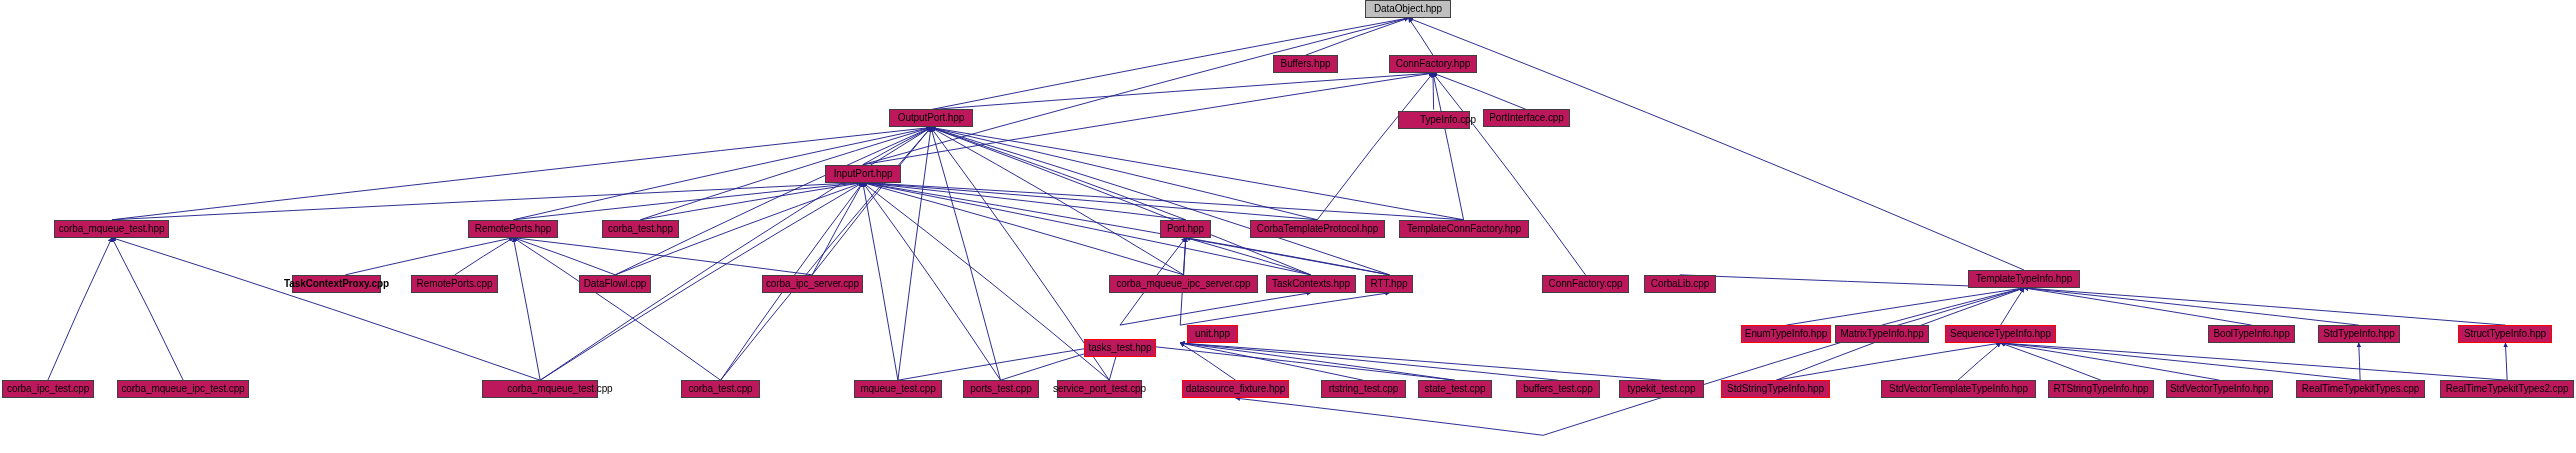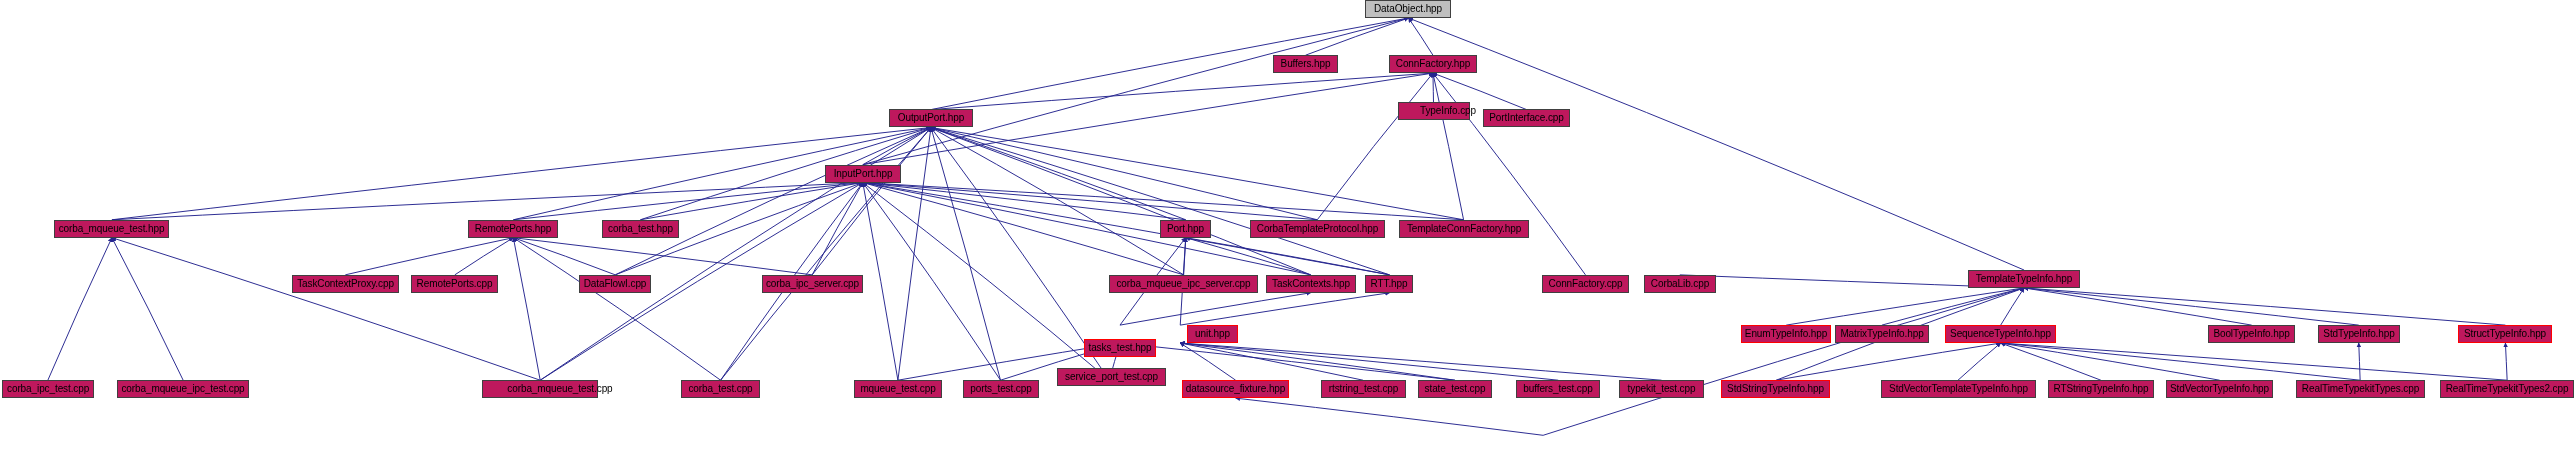--- a/index.html
+++ b/index.html
@@ -143,31 +143,31 @@
       <path d="M3641,552 Q3291.6375,525 2905.5,498" fill="none" stroke="#25258f" stroke-width="1.4" marker-end="url(#ah)"></path>
       <path d="M2579.5,552 Q2734.35,525 2905.5,498" fill="none" stroke="#25258f" stroke-width="1.4" marker-end="url(#ah)"></path>
       <path d="M2241,632 Q2028.9125,605 1794.5,578" fill="none" stroke="#25258f" stroke-width="1.4" marker-end="url(#ah)"></path>
       <path d="M2241,632 Q2572.7875,525 2939.5,418" fill="none" stroke="#25258f" stroke-width="1.4" marker-end="url(#ah)"></path>
       <path d="M3427.5,552 Q3426.55,525 3425.5,498" fill="none" stroke="#25258f" stroke-width="1.4" marker-end="url(#ah)"></path>
       <path d="M3641,552 Q3639.8125,525 3638.5,498" fill="none" stroke="#25258f" stroke-width="1.4" marker-end="url(#ah)"></path>
     </svg>
 <div class="node root" style="left: 1365px; top: 0px; width: 86px;">DataObject.hpp</div>
     <div class="node" style="left: 1273px; top: 55px; width: 65px;">Buffers.hpp</div>
     <div class="node" style="left: 1389px; top: 55px; width: 88px;">ConnFactory.hpp</div>
-    <div class="node" style="left: 1398px; top: 102px; width: 72px; padding-left: 32px;">TypeInfo.cpp</div>
+    <div class="node" style="left: 1398px; top: 111px; width: 72px; padding-left: 32px;">TypeInfo.cpp</div>
     <div class="node" style="left: 1483px; top: 109px; width: 87px;">PortInterface.cpp</div>
     <div class="node" style="left: 889px; top: 109px; width: 84px;">OutputPort.hpp</div>
     <div class="node" style="left: 825px; top: 165px; width: 76px;">InputPort.hpp</div>
     <div class="node" style="left: 54px; top: 220px; width: 115px;">corba_mqueue_test.hpp</div>
     <div class="node" style="left: 468px; top: 220px; width: 90px;">RemotePorts.hpp</div>
     <div class="node" style="left: 602px; top: 220px; width: 77px;">corba_test.hpp</div>
     <div class="node" style="left: 1160px; top: 220px; width: 51px;">Port.hpp</div>
     <div class="node" style="left: 1250px; top: 220px; width: 135px;">CorbaTemplateProtocol.hpp</div>
     <div class="node" style="left: 1399px; top: 220px; width: 130px;">TemplateConnFactory.hpp</div>
-    <div class="node" style="left: 292px; top: 275px; width: 107px;">TaskContextProxy.cpp</div>
+    <div class="node" style="left: 292px; top: 275px; width: 89px; font-weight: bold;">TaskContextProxy.cpp</div>
     <div class="node" style="left: 411px; top: 275px; width: 87px;">RemotePorts.cpp</div>
     <div class="node" style="left: 579px; top: 275px; width: 72px;">DataFlowI.cpp</div>
     <div class="node" style="left: 762px; top: 275px; width: 101px;">corba_ipc_server.cpp</div>
     <div class="node" style="left: 1109px; top: 275px; width: 149px;">corba_mqueue_ipc_server.cpp</div>
     <div class="node" style="left: 1266px; top: 275px; width: 90px;">TaskContexts.hpp</div>
     <div class="node" style="left: 1365px; top: 275px; width: 48px;">RTT.hpp</div>
     <div class="node" style="left: 1542px; top: 275px; width: 87px;">ConnFactory.cpp</div>
     <div class="node" style="left: 1644px; top: 275px; width: 72px;">CorbaLib.cpp</div>
     <div class="node" style="left: 1968px; top: 270px; width: 112px;">TemplateTypeInfo.hpp</div>
     <div class="node red" style="left: 1084px; top: 339px; width: 72px;">tasks_test.hpp</div>
@@ -177,21 +177,21 @@
     <div class="node red" style="left: 1945px; top: 325px; width: 111px;">SequenceTypeInfo.hpp</div>
     <div class="node" style="left: 2208px; top: 325px; width: 87px;">BoolTypeInfo.hpp</div>
     <div class="node" style="left: 2318px; top: 325px; width: 82px;">StdTypeInfo.hpp</div>
     <div class="node red" style="left: 2458px; top: 325px; width: 94px;">StructTypeInfo.hpp</div>
     <div class="node" style="left: 2.1px; top: 380px; width: 92px;">corba_ipc_test.cpp</div>
     <div class="node" style="left: 117px; top: 380px; width: 132px;">corba_mqueue_ipc_test.cpp</div>
     <div class="node" style="left: 482px; top: 380px; width: 116px; padding-left: 44px;">corba_mqueue_test.cpp</div>
     <div class="node" style="left: 681px; top: 380px; width: 79px;">corba_test.cpp</div>
     <div class="node" style="left: 854px; top: 380px; width: 88px;">mqueue_test.cpp</div>
     <div class="node" style="left: 963px; top: 380px; width: 76px;">ports_test.cpp</div>
-    <div class="node" style="left: 1057px; top: 368px; width: 109px;">service_port_test.cpp</div>
+    <div class="node" style="left: 1057px; top: 380px; width: 85px;">service_port_test.cpp</div>
     <div class="node red" style="left: 1182px; top: 380px; width: 107px;">datasource_fixture.hpp</div>
     <div class="node" style="left: 1321px; top: 380px; width: 85px;">rtstring_test.cpp</div>
     <div class="node" style="left: 1418px; top: 380px; width: 74px;">state_test.cpp</div>
     <div class="node" style="left: 1516px; top: 380px; width: 84px;">buffers_test.cpp</div>
     <div class="node" style="left: 1619px; top: 380px; width: 85px;">typekit_test.cpp</div>
     <div class="node red" style="left: 1721px; top: 380px; width: 109px;">StdStringTypeInfo.hpp</div>
     <div class="node" style="left: 1881px; top: 380px; width: 155px;">StdVectorTemplateTypeInfo.hpp</div>
     <div class="node" style="left: 2048px; top: 380px; width: 106px;">RTStringTypeInfo.hpp</div>
     <div class="node" style="left: 2166px; top: 380px; width: 107px;">StdVectorTypeInfo.hpp</div>
     <div class="node" style="left: 2296px; top: 380px; width: 129px;">RealTimeTypekitTypes.cpp</div>

